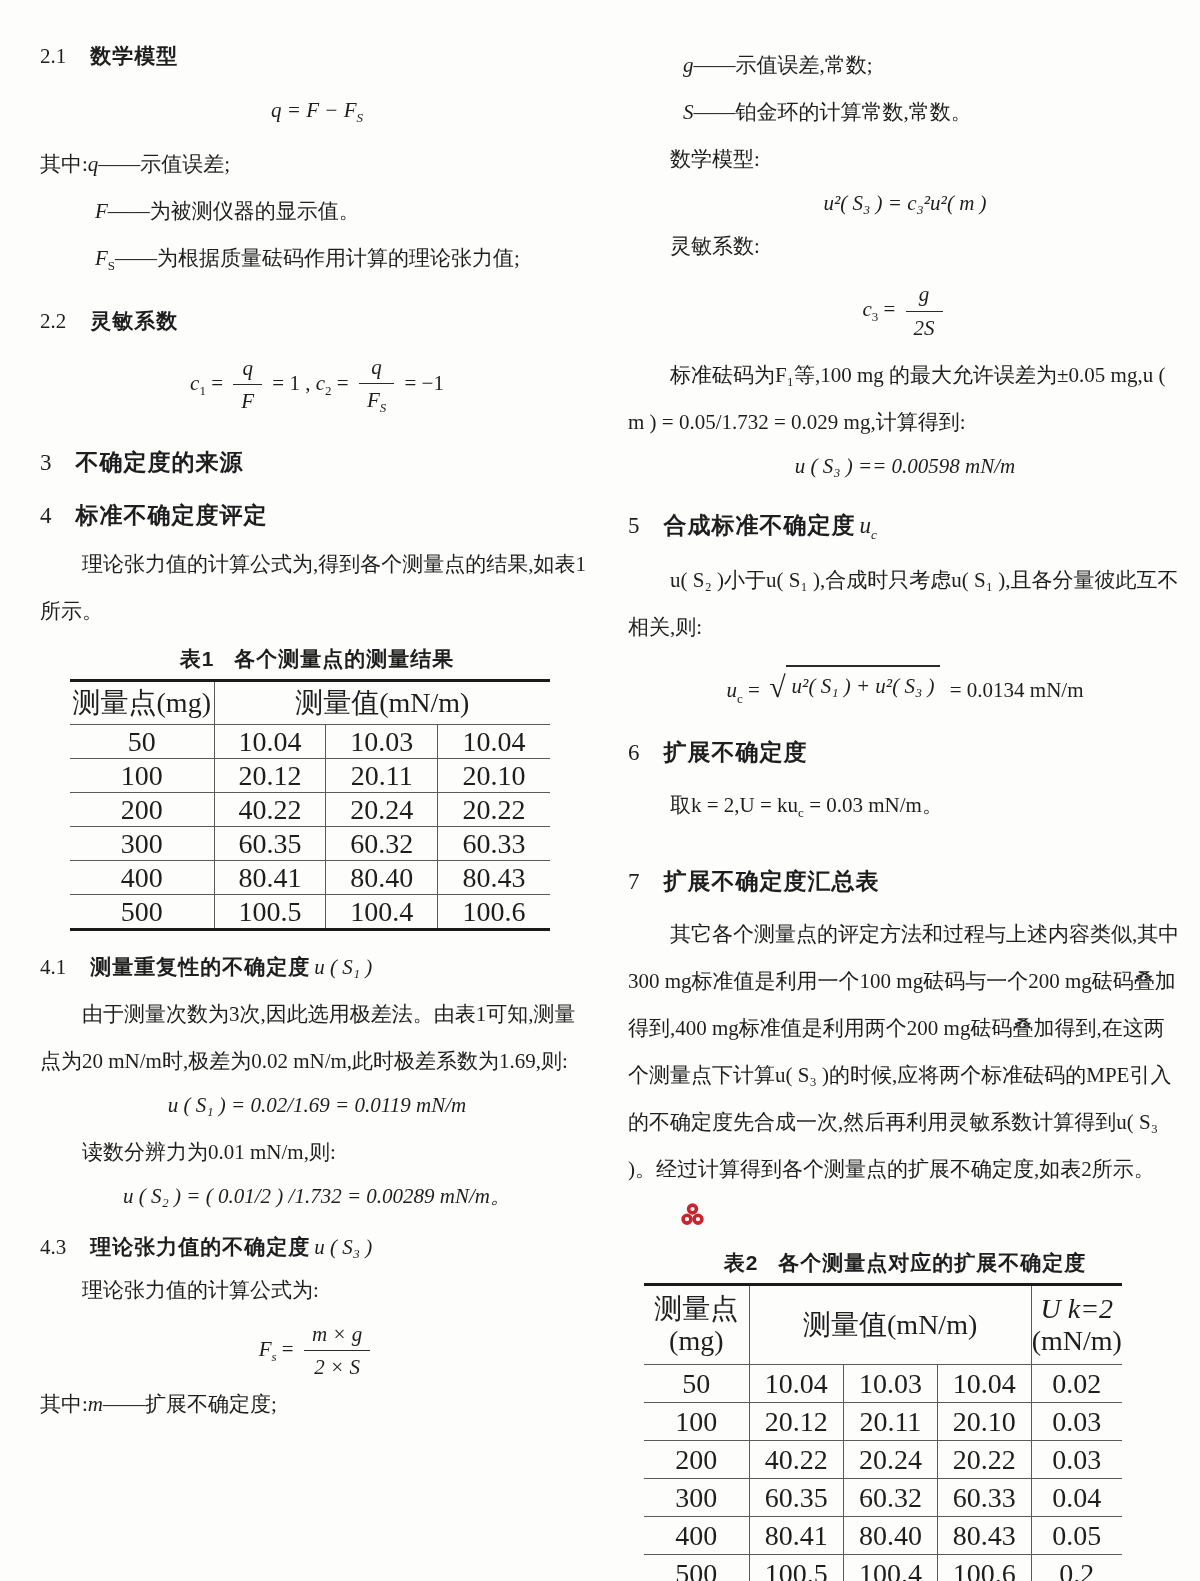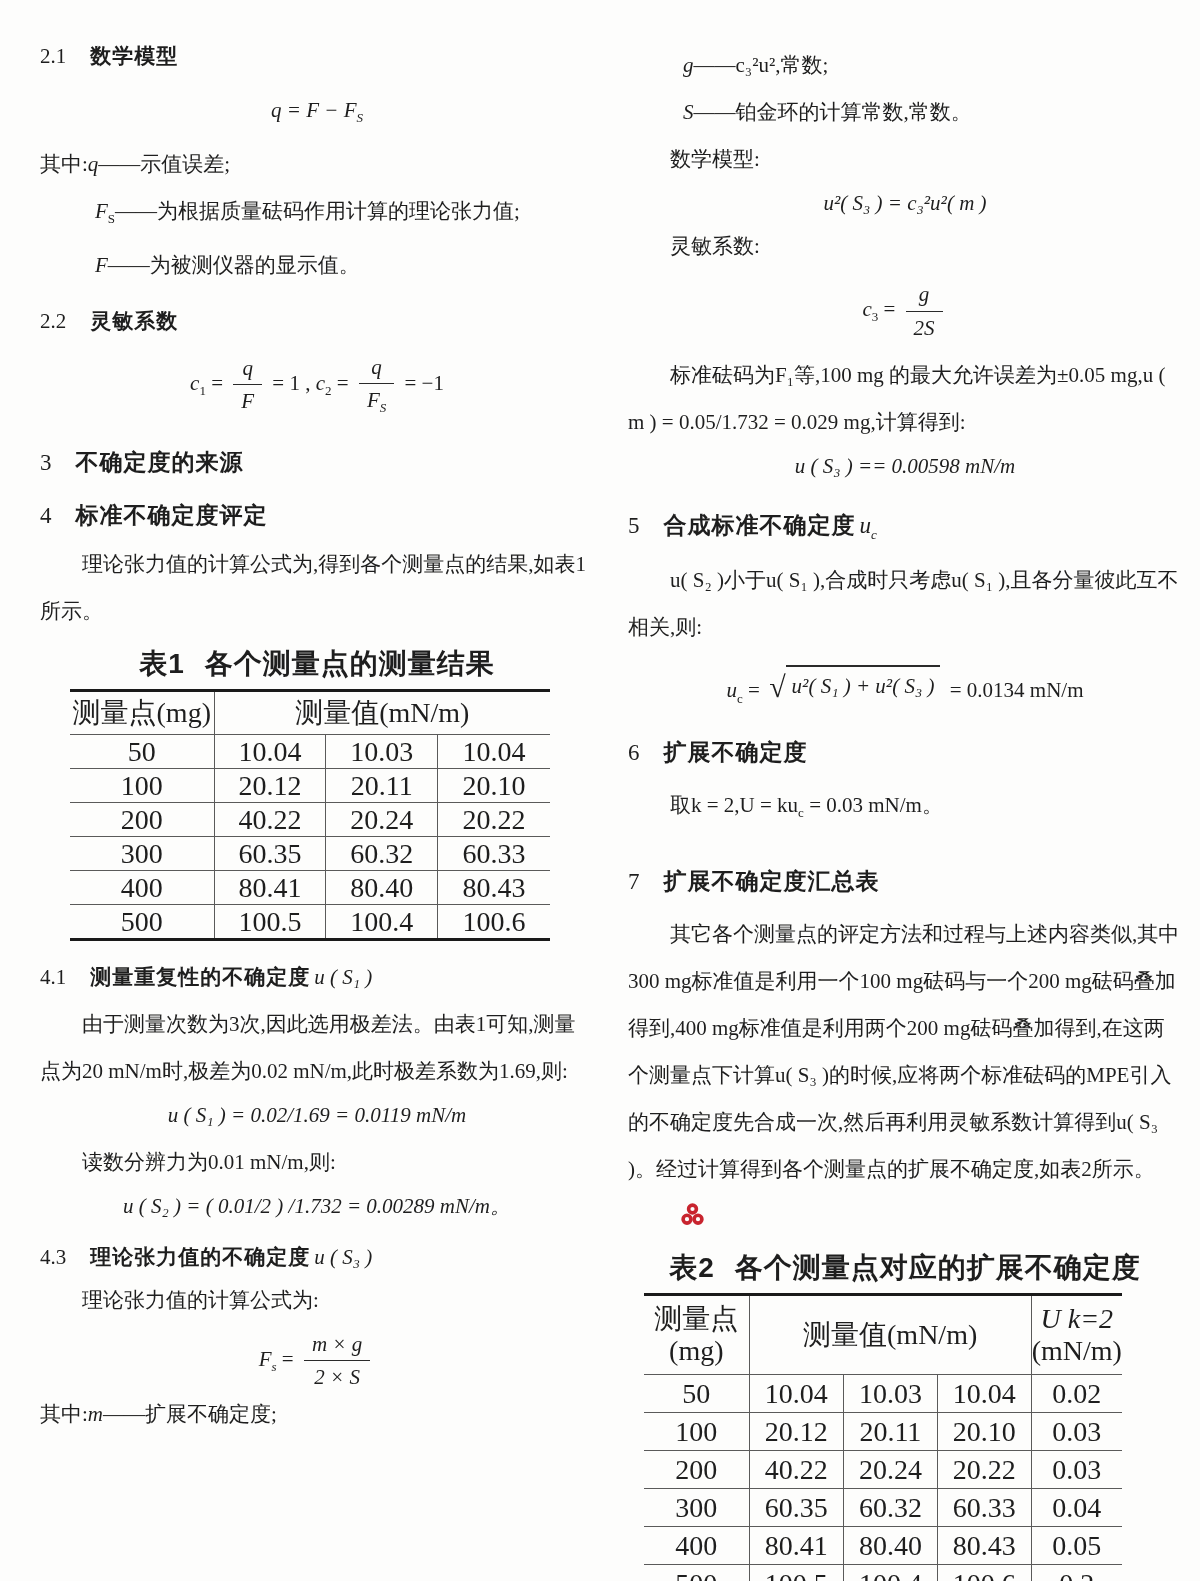--- a/index.html
+++ b/index.html
@@ -18,21 +18,21 @@
       margin:0;display:flex;align-items:baseline;letter-spacing:1px}
   .no{margin-right:24px;font-family:"Liberation Serif",serif;font-weight:400;letter-spacing:0}
   .hm{font-family:"Liberation Serif",serif;font-style:italic;font-weight:400;letter-spacing:0;margin-left:4px}
   .formula{font-size:21px;text-align:center;line-height:1.35}
   .frac{display:inline-flex;flex-direction:column;vertical-align:middle;text-align:center;margin:0 5px}
   .fn{display:block;border-bottom:1.5px solid #2a2a2a;padding:0 8px 2px}
   .fd{display:block;padding:2px 8px 0}
   .sqrt{display:inline-flex;align-items:flex-end;margin:0 4px}
   .rs{font-size:30px;line-height:26px}
   .rb{border-top:2px solid #2a2a2a;padding:5px 6px 0;font-style:italic}
-  .cap{font-family:"Liberation Sans","DejaVu Sans",sans-serif;font-weight:700;font-size:28px;
+  .cap{font-family:"Liberation Sans","DejaVu Sans",sans-serif;font-weight:700;font-size:21px;
        text-align:center;letter-spacing:1px}
   .cap .capno{margin-right:20px}
   table.tbl{border-collapse:collapse;font-size:28px;text-align:center;
             border-top:3px solid #1a1a1a;border-bottom:3px solid #1a1a1a;
             border-left:hidden;border-right:hidden}
   .tbl th,.tbl td{border:1px solid #5a5a5a;font-weight:400;padding:0}
   .t1{width:480px;margin:6px 0 0 30px}
   .t1 th{height:42px}
   .t1 td{height:33px}
   .t2{width:478px;margin:6px 0 0 16px}
@@ -53,22 +53,22 @@
       <span class="no">2.1</span>
       <span>数学模型</span>
     </h3>
 
     <div class="formula mt26">
       <span class="mi">q = F − F</span><sub class="mi">S</sub>
     </div>
 
     <div class="mt14">
       <p><span>其中:</span><span class="mi">q</span><span>——示值误差;</span></p>
+      <p class="def"><span class="mi">F</span><span>——为被测仪器的显示值。</span></p>
       <p class="def"><span class="mi">F</span><sub>S</sub><span>——为根据质量砝码作用计算的理论张力值;</span></p>
-      <p class="def"><span class="mi">F</span><span>——为被测仪器的显示值。</span></p>
     </div>
 
     <h3 class="h2 mt18">
       <span class="no">2.2</span>
       <span>灵敏系数</span>
     </h3>
 
     <div class="formula mt18">
       <span class="mi">c</span><sub>1</sub>
       <span>=</span>
@@ -187,21 +187,21 @@
           <span class="fd mi">2 × S</span>
         </span>
     </div>
 
     <p><span>其中:</span><span class="mi">m</span><span>——扩展不确定度;</span></p>
   </div>
 
   <div class="col">
 
     <div>
-      <p class="def"><span class="mi">g</span><span>——c₃²u²,常数;</span></p>
+      <p class="def"><span class="mi">g</span><span>——示值误差,常数;</span></p>
       <p class="def"><span class="mi">S</span><span>——铂金环的计算常数,常数。</span></p>
     </div>
 
     <p class="ind">数学模型:</p>
 
     <div class="formula mt6 mi">u²( S₃ ) = c₃²u²( m )</div>
 
     <p class="ind mt6">灵敏系数:</p>
 
     <div class="formula mt10">

